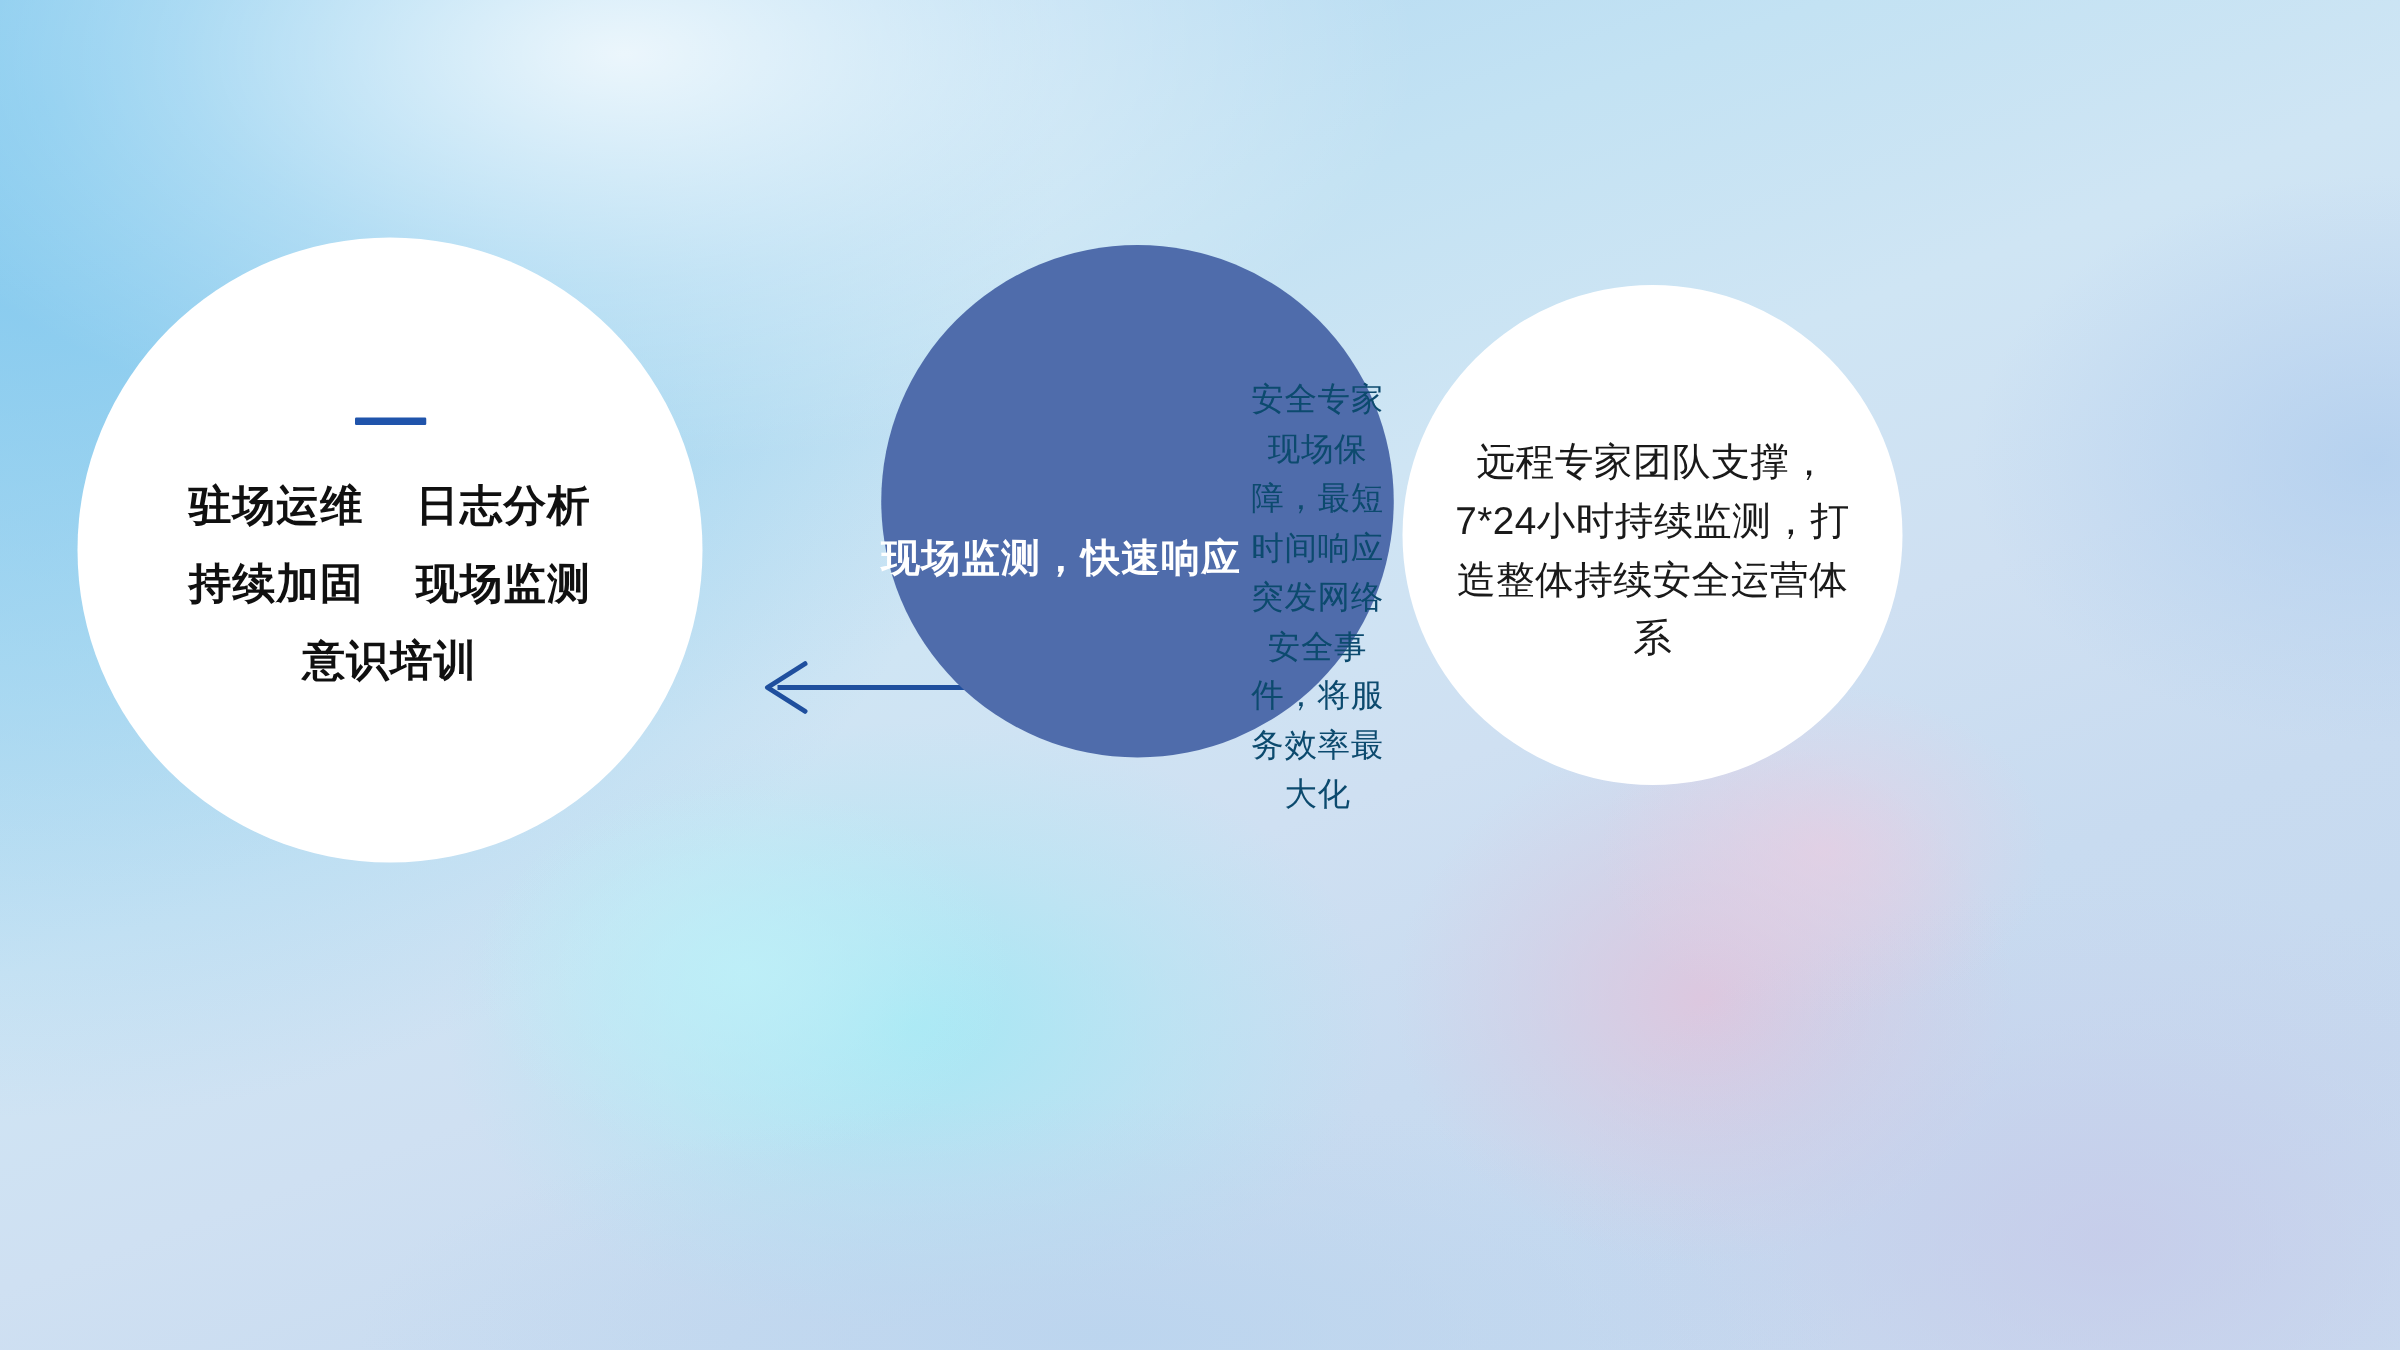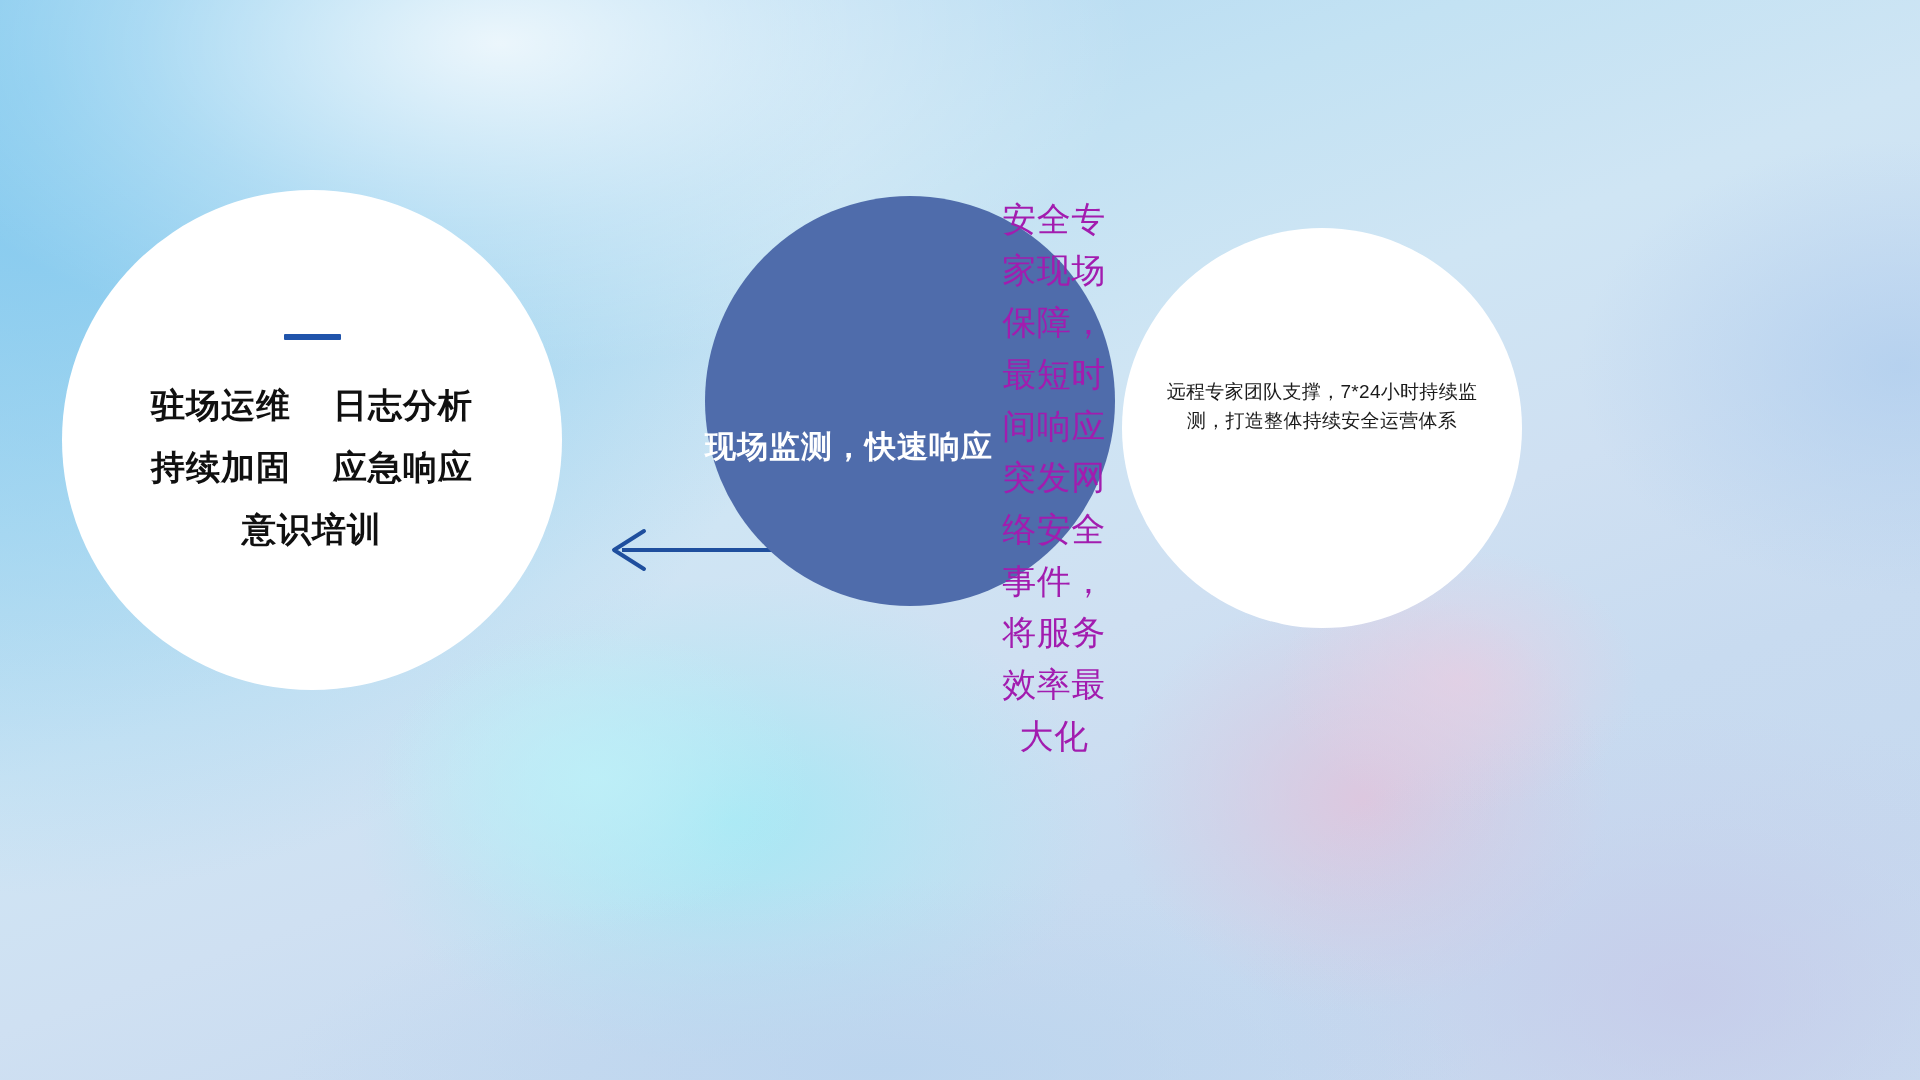--- a/index.html
+++ b/index.html
@@ -152,23 +152,23 @@
     font-size: 31px;
     font-weight: bold;
     color: #ffffff;
     letter-spacing: 1px;
     white-space: nowrap;
     margin: 0;
   }
 
   #mid-body {
     margin-top: 62px;
-    font-size: 34px;
+    font-size: 26px;
     line-height: 1.52;
-    color: #a21caf;
+    color: #0c4a6e;
     width: 300px;
     letter-spacing: 0.5px;
   }
 
   
   #right-content {
     position: absolute;
     left: 1122px;
     top: 228px;
     width: 400px;
@@ -184,22 +184,22 @@
   #right-heading {
     font-size: 31px;
     font-weight: bold;
     color: #3f5fa8;
     letter-spacing: 1px;
     white-space: nowrap;
     margin: 0;
   }
 
   #right-body {
-    margin-top: 82px;
-    font-size: 19px;
+    margin-top: 50px;
+    font-size: 31px;
     line-height: 1.52;
     color: #1a1a1a;
     width: 340px;
     letter-spacing: 0.3px;
   }
 
   
   #arrow {
     position: absolute;
     left: 600px;
@@ -221,21 +221,21 @@
     <div class="bg-layer" id="bg-blob-cyan-center2"></div>
     <div class="bg-layer" id="bg-blob-pink"></div>
     <div class="bg-layer" id="bg-blob-pink2"></div>
     <div class="bg-layer" id="bg-blob-lavender"></div>
     <div class="bg-layer" id="bg-blob-blue-bottom"></div>
     <div class="bg-layer" id="bg-soft-white"></div>
     <div class="circle" id="circle-left" style="background: rgb(255, 255, 255);"></div>
     <div id="left-content">
     <div id="left-divider" style="background: rgb(32, 84, 171);"></div>
     <div class="left-line">驻场运维    日志分析</div>
-    <div class="left-line">持续加固    应急响应</div>
+    <div class="left-line">持续加固    现场监测</div>
     <div class="left-line">意识培训</div>
   </div>
     <svg id="arrow" viewBox="0 0 290 70">
     <line x1="288" y1="35" x2="22" y2="35" stroke="#1f4f9e" stroke-width="4"></line>
     <polyline points="44,16 14,35 44,54" fill="none" stroke="#1f4f9e" stroke-width="4" stroke-linecap="round" stroke-linejoin="round"></polyline>
   </svg>
     <div id="dark-circle" style="background: rgb(79, 108, 171);"></div>
     <div id="mid-content">
     <div id="mid-heading">现场监测，快速响应</div>
     <div id="mid-body">安全专家现场保障，最短时间响应突发网络安全事件，将服务效率最大化</div>

